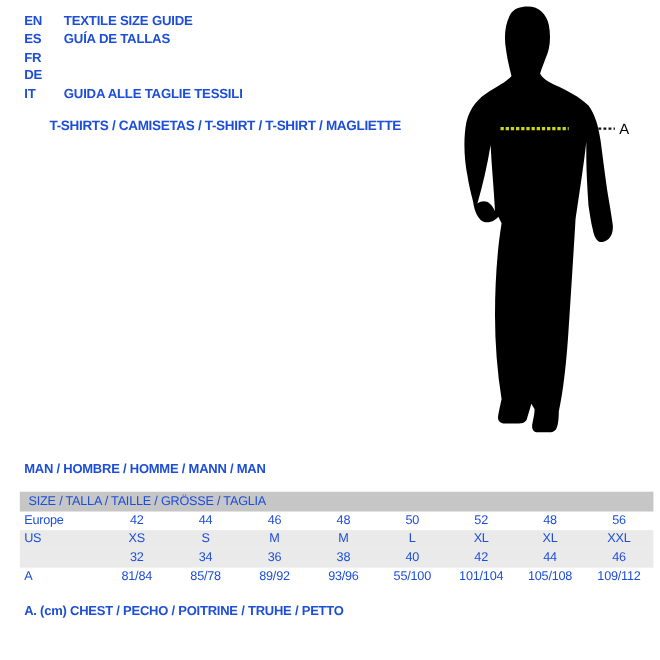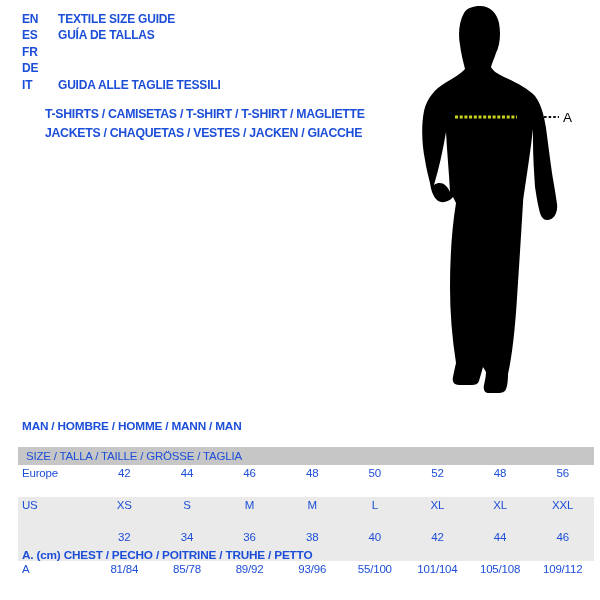--- a/index.html
+++ b/index.html
@@ -14,21 +14,21 @@
   
   .cat-block{position:absolute;left:22px;top:105px;margin-left:23px;}
   .cat-line{font-size:12.3px;font-weight:bold;line-height:19px;letter-spacing:-0.3px;white-space:nowrap;}
   
   .figure{position:absolute;left:405px;top:0;width:195px;height:400px;}
   
   .section-title{position:absolute;left:22px;top:419px;font-size:11.8px;font-weight:bold;letter-spacing:-0.2px;}
   
   .size-table{position:absolute;left:18px;top:447px;width:576px;font-size:11.5px;letter-spacing:-0.2px;}
   .thead{height:18px;line-height:18px;background:#c6c6c6;padding-left:8px;box-sizing:border-box;}
-  .trow{display:grid;grid-template-columns:75px repeat(8,1fr);height:32px;line-height:17px;}
+  .trow{display:grid;grid-template-columns:75px repeat(8,1fr);height:17px;line-height:17px;}
   .trow .lbl{padding-left:4px;text-align:left;}
   .trow .val{text-align:center;}
   .band{background:#eaeaea;}
   
   .footnote{position:absolute;left:22px;top:548px;font-size:11.8px;font-weight:bold;letter-spacing:-0.2px;}
 </style>
 </head>
 <body>
 
 <div class="page">
@@ -49,21 +49,20 @@
       <span class="lang-code">DE</span>
     </div>
     <div class="lang-row">
       <span class="lang-code">IT</span>
       <span class="lang-label">GUIDA ALLE TAGLIE TESSILI</span>
     </div>
   </div>
 
   <div class="cat-block">
     <div class="cat-line">T-SHIRTS / CAMISETAS / T-SHIRT / T-SHIRT / MAGLIETTE</div>
-    <div class="cat-line">JACKETS / CHAQUETAS / VESTES / JACKEN / GIACCHE</div>
   </div>
 
   <svg class="figure" viewBox="405 0 195 400" width="195" height="400" xmlns="http://www.w3.org/2000/svg">
     <path fill="#000" fill-rule="evenodd" d="
       M464,13
       C467,8 473,6 480,6
       C490,6 497,13 499,23
       C501,34 500,45 496,53
       C494,59 492,63 491,67
       C493,71 498,74 504,77

